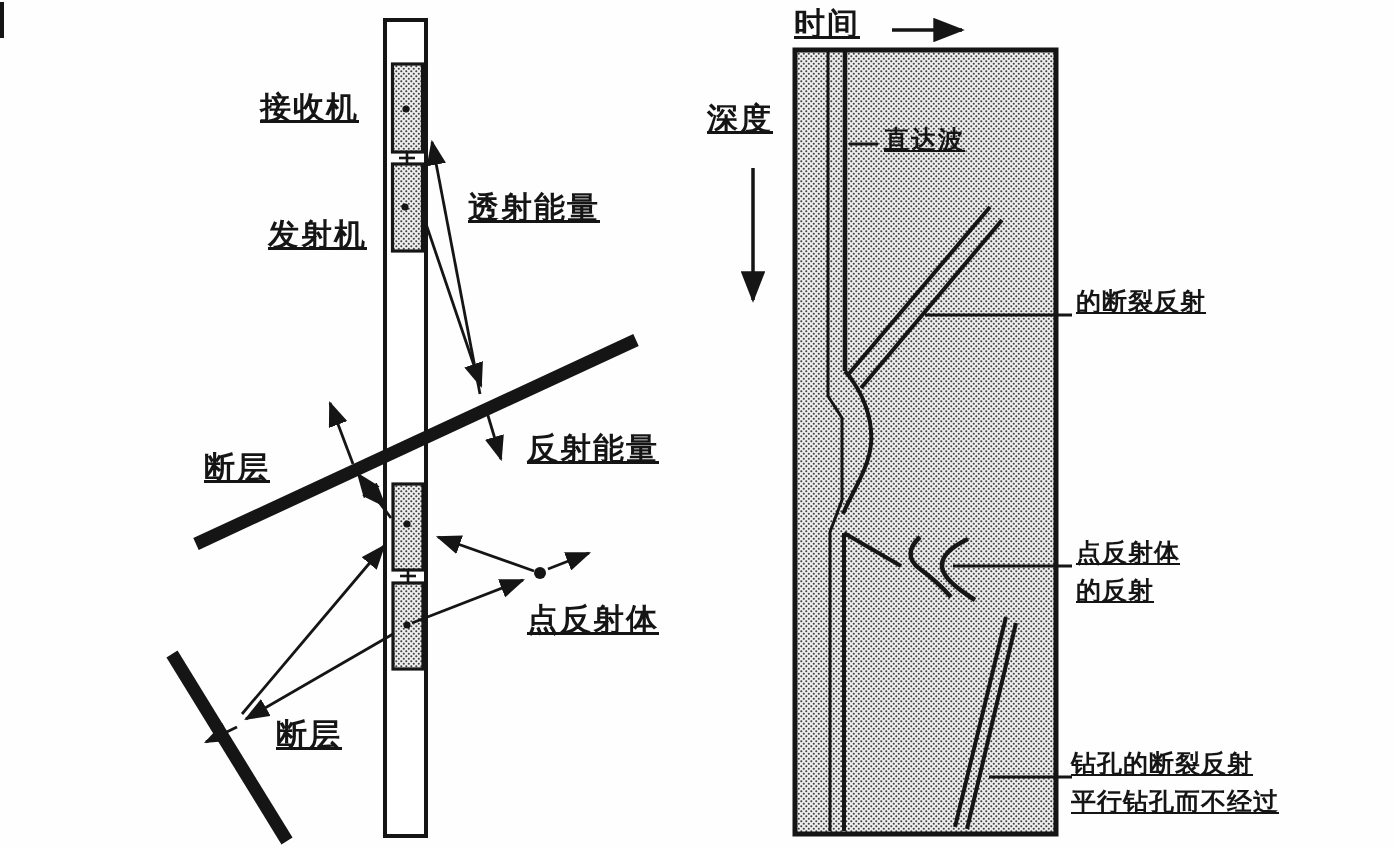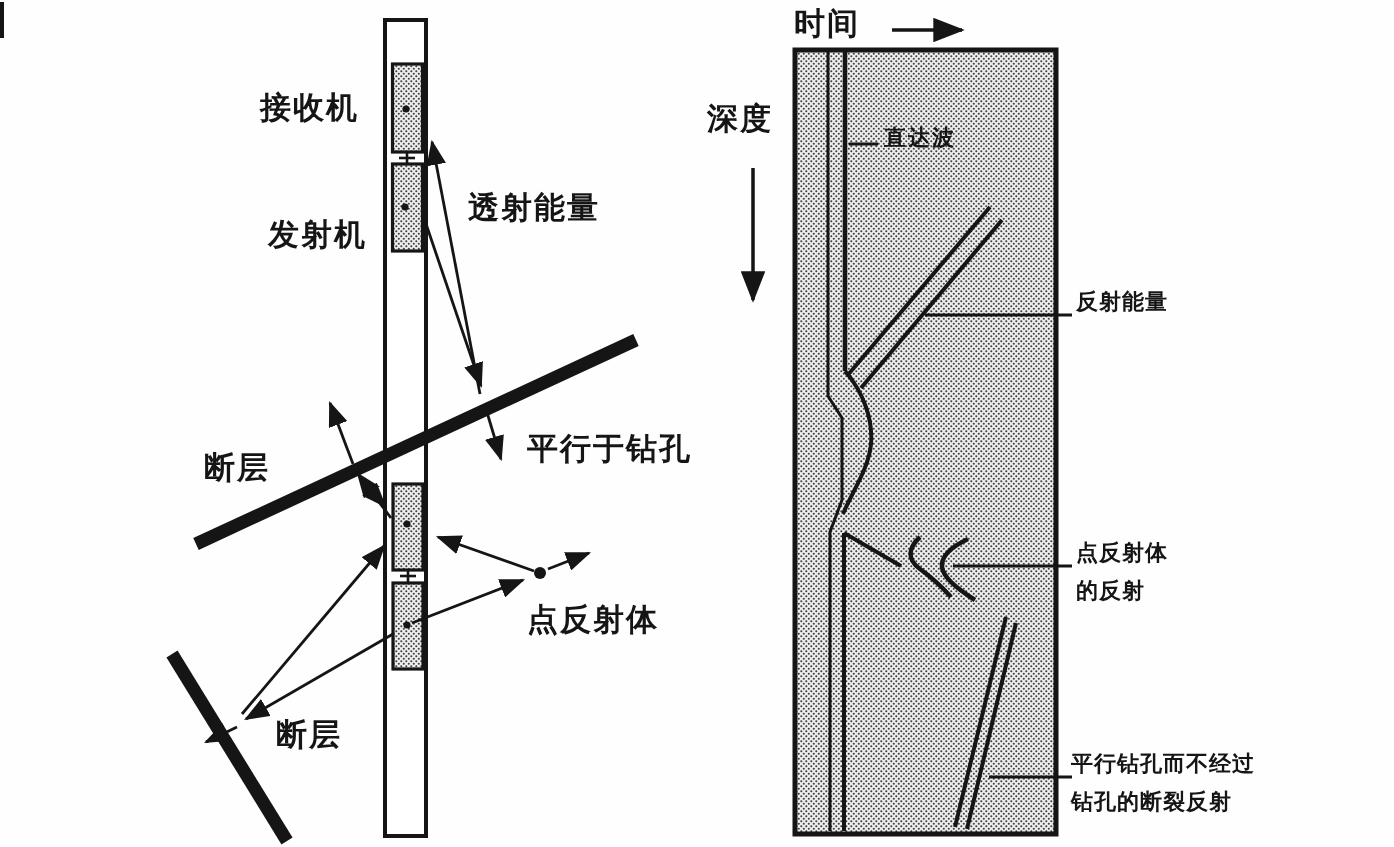--- a/index.html
+++ b/index.html
@@ -16,22 +16,23 @@
   }
   #art{position:absolute;left:0;top:0;width:1394px;height:847px;}
   .lbl{
     position:absolute;
     color:var(--ink);
     font-weight:bold;
     font-size:31px;
     letter-spacing:2px;
     white-space:nowrap;
     line-height:1.0;
+    text-decoration:underline;
   }
-  .lbl.small{font-size:22px;}
+  .lbl.small{font-size:25px;}
   .lbl .ln{display:block;line-height:38px;letter-spacing:1px;}
 </style>
 </head>
 <body>
 
 <div id="stage">
 
   <svg id="art" viewBox="0 0 1394 847">
     <defs>
       <marker id="ah" markerWidth="9" markerHeight="7" refX="8.2" refY="3.5" orient="auto" markerUnits="strokeWidth">
@@ -117,35 +118,35 @@
         <line x1="892" y1="30" x2="962" y2="30" stroke-width="3.5" marker-end="url(#ah)"></line>
         <line x1="753" y1="168" x2="753" y2="300" stroke-width="3.5" marker-end="url(#ah)"></line>
       </g>
     </g>
   </svg>
 
   <div class="lbl" style="left:260px;top:92px">接收机</div>
   <div class="lbl" style="left:268px;top:219px">发射机</div>
   <div class="lbl" style="left:468px;top:192px">透射能量</div>
   <div class="lbl" style="left:204px;top:452px">断层</div>
-  <div class="lbl" style="left:527px;top:433px">平行于钻孔</div>
+  <div class="lbl" style="left:527px;top:433px">反射能量</div>
   <div class="lbl" style="left:527px;top:604px">点反射体</div>
   <div class="lbl" style="left:276px;top:719px">断层</div>
 
   <div class="lbl" style="left:794px;top:8px">时间</div>
   <div class="lbl" style="left:707px;top:103px">深度</div>
   <div class="lbl small" style="left:884px;top:127px">直达波</div>
 
   <div class="lbl small" style="left:1076px;top:283px">
-    <span class="ln">反射能量</span>
+    <span class="ln">的断裂反射</span>
   </div>
 
   <div class="lbl small" style="left:1076px;top:534px">
     <span class="ln">点反射体</span>
     <span class="ln">的反射</span>
   </div>
 
   <div class="lbl small" style="left:1071px;top:745px">
+    <span class="ln">钻孔的断裂反射</span>
     <span class="ln">平行钻孔而不经过</span>
-    <span class="ln">钻孔的断裂反射</span>
   </div>
 
 </div>
 
 </body></html>

